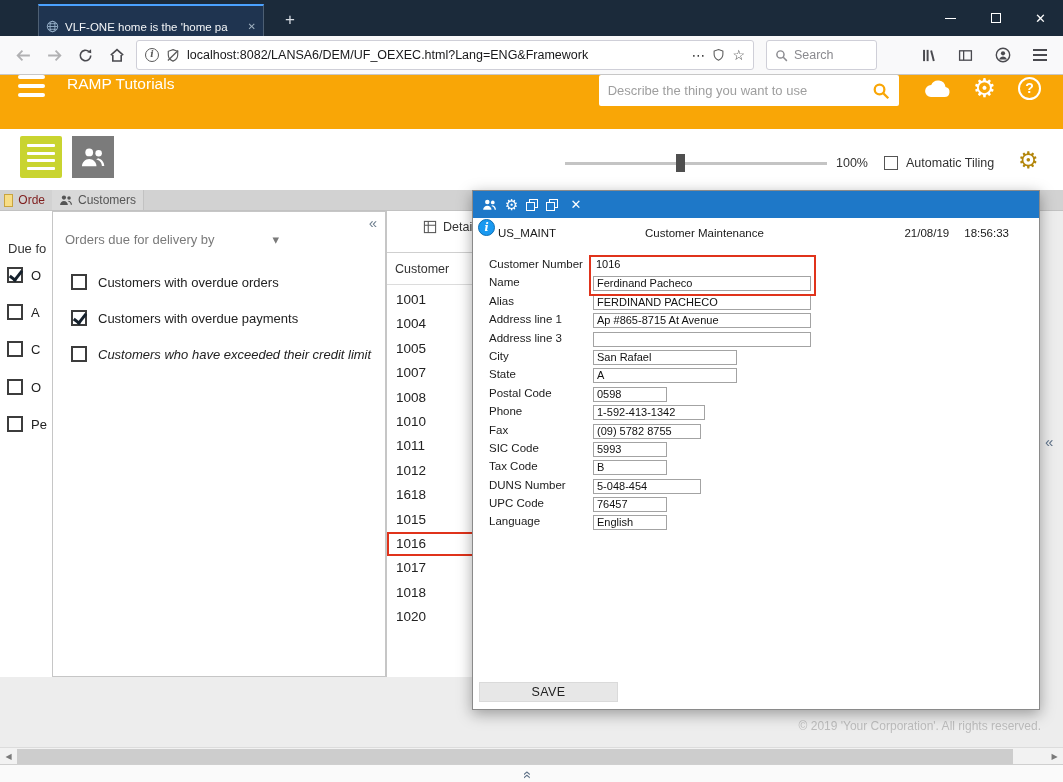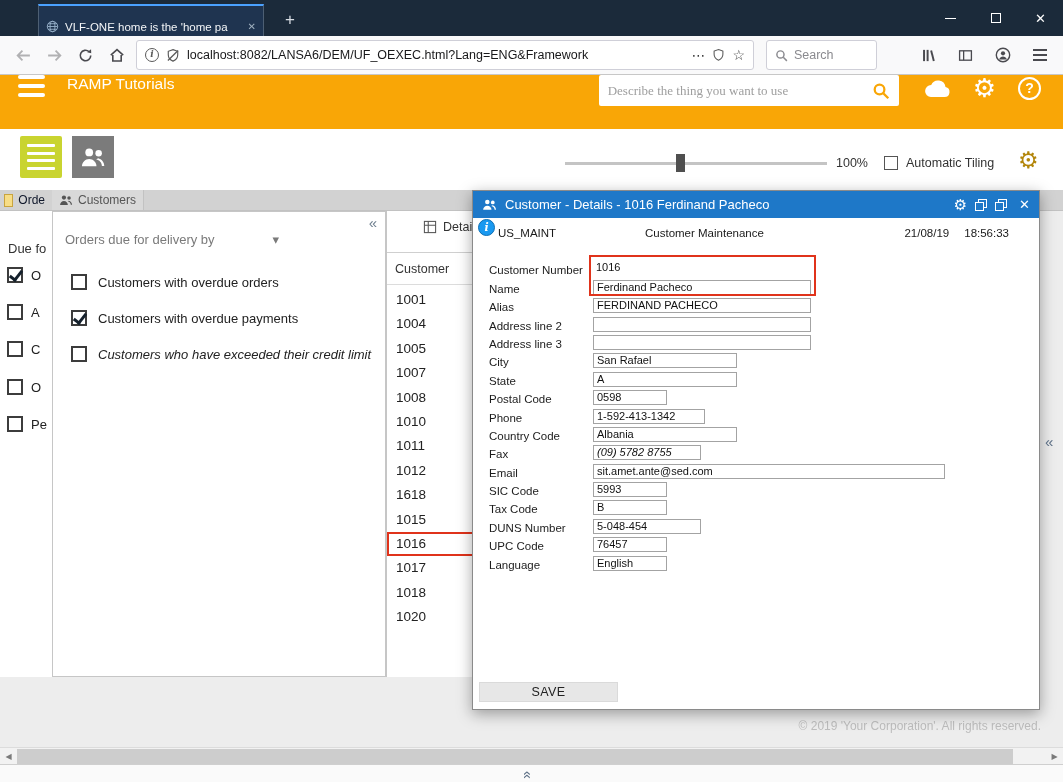--- a/index.html
+++ b/index.html
@@ -32,42 +32,42 @@
   .nav-right{display:flex;align-items:center;margin-left:36px;gap:6px}
   .hamburger-sm{display:flex;flex-direction:column;gap:3px}
   .hamburger-sm i{display:block;width:14px;height:2px;background:#4a4a4f}
 
   
   #appheader{position:absolute;left:0;top:75px;width:1063px;height:54px;background:#f9a606;display:flex;align-items:flex-start}
   #app-hamburger{margin-left:18px;display:flex;flex-direction:column;gap:5px}
   #app-hamburger i{width:27px;height:4px;background:#fff;border-radius:2px;display:block}
   #app-title{margin-left:22px;font-size:15.5px;color:#fff}
   #app-search{margin-left:auto;width:300px;height:31px;background:#fff;border-radius:2px;display:flex;align-items:center;padding:0 9px;gap:6px}
-  #app-search input{border:none;outline:none;flex:1;font-size:13px;color:#444;font-family:Liberation Serif, serif;background:transparent}
+  #app-search input{border:none;outline:none;flex:1;font-size:13px;color:#444;font-family:Liberation Sans, sans-serif;background:transparent}
   #app-search input::placeholder{color:#9e9e9e}
   #app-search-icon{color:#f9a606}
   .header-icons{display:flex;align-items:center;gap:22px;margin:0 22px 0 24px;color:#fff}
   .gear-glyph{font-size:26px;line-height:1;color:#fff}
   #help-icon{width:23px;height:23px;border:2px solid #fff;border-radius:50%;display:flex;align-items:center;justify-content:center;font-size:14px;font-weight:bold;color:#fff}
 
   
   #subtoolbar{position:absolute;left:0;top:129px;width:1063px;height:61px;background:#fff}
   #tool-clipboard{position:absolute;left:20px;top:7px;width:42px;height:42px;background:#c9d430;border-radius:2px;padding:8px 7px;display:flex;flex-direction:column;justify-content:space-between}
   #tool-clipboard i{display:block;height:3px;background:#fff;border-radius:1px}
   #tool-people{position:absolute;left:72px;top:7px;width:42px;height:42px;background:#7b7b7b;display:flex;align-items:center;justify-content:center;color:#fff}
   #slider-track{position:absolute;left:565px;top:33px;width:262px;height:3px;background:#c4c4c4}
   #slider-handle{position:absolute;left:676px;top:25px;width:9px;height:18px;background:#4f4f4f}
   #zoom-label{position:absolute;left:836px;top:27px;font-size:12.5px;color:#333}
   #tiling-box{position:absolute;left:884px;top:27px;width:14px;height:14px;border:1.5px solid #555;background:#fff}
   #tiling-label{position:absolute;left:906px;top:27px;font-size:12.5px;color:#333}
   #tool-gear{position:absolute;left:1018px;top:20px;font-size:23px;line-height:1;color:#b3860b}
 
   
   #tabstrip{position:absolute;left:0;top:190px;width:1063px;height:21px;background:#d2d2d2;border-bottom:1px solid #c2c2c2;display:flex}
-  .wtab{display:flex;align-items:center;gap:5px;padding:0 7px;font-size:12px;color:#0f172a;height:20px;white-space:nowrap}
+  .wtab{display:flex;align-items:center;gap:5px;padding:0 7px;font-size:12px;color:#7f1d1d;height:20px;white-space:nowrap}
   .doc-ico{width:11px;height:13px;background:#f7dd86;border:1px solid #c9a43e;display:block}
   #wtab-orders{width:52px;overflow:hidden;padding-left:4px}
   #wtab-customers{border-right:1px solid #c2c2c2;background:#d9d9d9;color:#555}
 
   
   #content-bg{position:absolute;left:0;top:211px;width:1063px;height:536px;background:#ededed}
 
   #due-strip{position:absolute;left:0;top:211px;width:54px;height:466px;background:#fff;overflow:hidden}
   #due-title{position:absolute;left:8px;top:30px;font-size:13px;color:#333;white-space:nowrap}
   .due-row{position:absolute;left:7px;display:flex;align-items:center;gap:8px}
@@ -99,21 +99,21 @@
   .tile-icon{position:relative;width:12px;height:12px;display:block}
   .tile-icon::before{content:"";position:absolute;right:0;top:0;width:7px;height:7px;border:1px solid #fff}
   .tile-icon::after{content:"";position:absolute;left:0;bottom:0;width:7px;height:7px;border:1px solid #fff;background:#1e78c8}
   #dw-body{position:relative;height:491px}
   #dw-info{position:absolute;left:5px;top:1px;width:17px;height:17px;border-radius:50%;background:#1a99f0;border:1px solid #0e6fb4;color:#fff;font:italic bold 11px/15px "DejaVu Serif",serif;text-align:center;z-index:2}
   .win-meta{position:absolute;top:9px;font-size:11.5px;color:#1a1a1a;white-space:nowrap}
   #prog-id{left:25px}
   #prog-title{left:172px}
   #prog-datetime{right:30px;display:flex;gap:15px}
   #dw-form{position:absolute;left:16px;top:40px;right:6px}
-  .form-row{display:flex;align-items:flex-end;height:18.4px}
+  .form-row{display:flex;align-items:flex-start;height:18.4px}
   .f-label{width:104px;font-size:11.5px;color:#1c1c1c;flex:none;white-space:nowrap}
   .field{height:15px;border:1px solid #a3a3a3;background:#fff;font-size:11px;line-height:13px;padding:0 3px;color:#111;white-space:nowrap;overflow:hidden}
   .field.borderless{border:none;background:transparent}
   #dw-redbox{position:absolute;left:116px;top:37px;width:227px;height:41px;border:2px solid #e0331b;pointer-events:none}
   #dw-save{position:absolute;left:6px;top:464px;width:139px;height:20px;background:#e7e7e7;border:1px solid #dadada;font-size:12.5px;color:#222;text-align:center;line-height:19px;letter-spacing:.4px}
 
   
   #right-collapse{position:absolute;left:1045px;top:433px;font-size:15px;color:#5c6f85;z-index:6}
   #copyright{position:absolute;right:22px;top:719px;font-size:12px;color:#bdbdbd;white-space:nowrap}
   #hscroll{position:absolute;left:0;top:747px;width:1063px;height:17px;background:#f2f2f2;border-top:1px solid #dcdcdc}
@@ -383,21 +383,20 @@
 <div id="details-window">
   <div id="dw-titlebar">
     <span>
       <svg width="15" height="13" viewBox="0 0 24 20" fill="currentColor">
           <circle cx="8.5" cy="5.8" r="3.6"></circle>
           <path d="M1.8 18.5c0-3.7 3-6.7 6.7-6.7s6.7 3 6.7 6.7z"></path>
           <circle cx="17.2" cy="6.6" r="3"></circle>
           <path d="M14.9 12.2c3 .4 5.3 2.9 5.3 6.1h2.2c0-3.5-2.4-6.4-5.7-7.2z"></path>
         </svg>
     </span>
-    <span id="dw-title">Customer - Details - 1016 Ferdinand Pacheco</span>
     <span class="dw-gear">⚙</span>
     <span class="tile-icon"></span>
     <span class="tile-icon"></span>
     <span class="dw-close">✕</span>
   </div>
   <div id="dw-body">
     <div id="dw-info">i</div>
     <span class="win-meta" id="prog-id">US_MAINT</span>
     <span class="win-meta" id="prog-title">Customer Maintenance</span>
     <span class="win-meta" id="prog-datetime">
@@ -411,22 +410,22 @@
         </div>
         <div class="form-row">
           <span class="f-label">Name</span>
           <div class="field" style="width: 218px;">Ferdinand Pacheco</div>
         </div>
         <div class="form-row">
           <span class="f-label">Alias</span>
           <div class="field" style="width: 218px;">FERDINAND PACHECO</div>
         </div>
         <div class="form-row">
-          <span class="f-label">Address line 2</span>
-          <div class="field" style="width: 218px;"></div>
+          <span class="f-label">Address line 1</span>
+          <div class="field" style="width: 218px;">Ap #865-8715 At Avenue</div>
         </div>
         <div class="form-row">
           <span class="f-label">Address line 3</span>
           <div class="field" style="width: 218px;"></div>
         </div>
         <div class="form-row">
           <span class="f-label">City</span>
           <div class="field" style="width: 144px;">San Rafael</div>
         </div>
         <div class="form-row">
@@ -435,30 +434,22 @@
         </div>
         <div class="form-row">
           <span class="f-label">Postal Code</span>
           <div class="field" style="width: 74px;">0598</div>
         </div>
         <div class="form-row">
           <span class="f-label">Phone</span>
           <div class="field" style="width: 112px;">1-592-413-1342</div>
         </div>
         <div class="form-row">
-          <span class="f-label">Country Code</span>
-          <div class="field" style="width: 144px;">Albania</div>
-        </div>
-        <div class="form-row">
           <span class="f-label">Fax</span>
-          <div class="field" style="width: 108px; font-style: italic;">(09) 5782 8755</div>
-        </div>
-        <div class="form-row">
-          <span class="f-label">Email</span>
-          <div class="field" style="width: 352px;">sit.amet.ante@sed.com</div>
+          <div class="field" style="width: 108px;">(09) 5782 8755</div>
         </div>
         <div class="form-row">
           <span class="f-label">SIC Code</span>
           <div class="field" style="width: 74px;">5993</div>
         </div>
         <div class="form-row">
           <span class="f-label">Tax Code</span>
           <div class="field" style="width: 74px;">B</div>
         </div>
         <div class="form-row">

